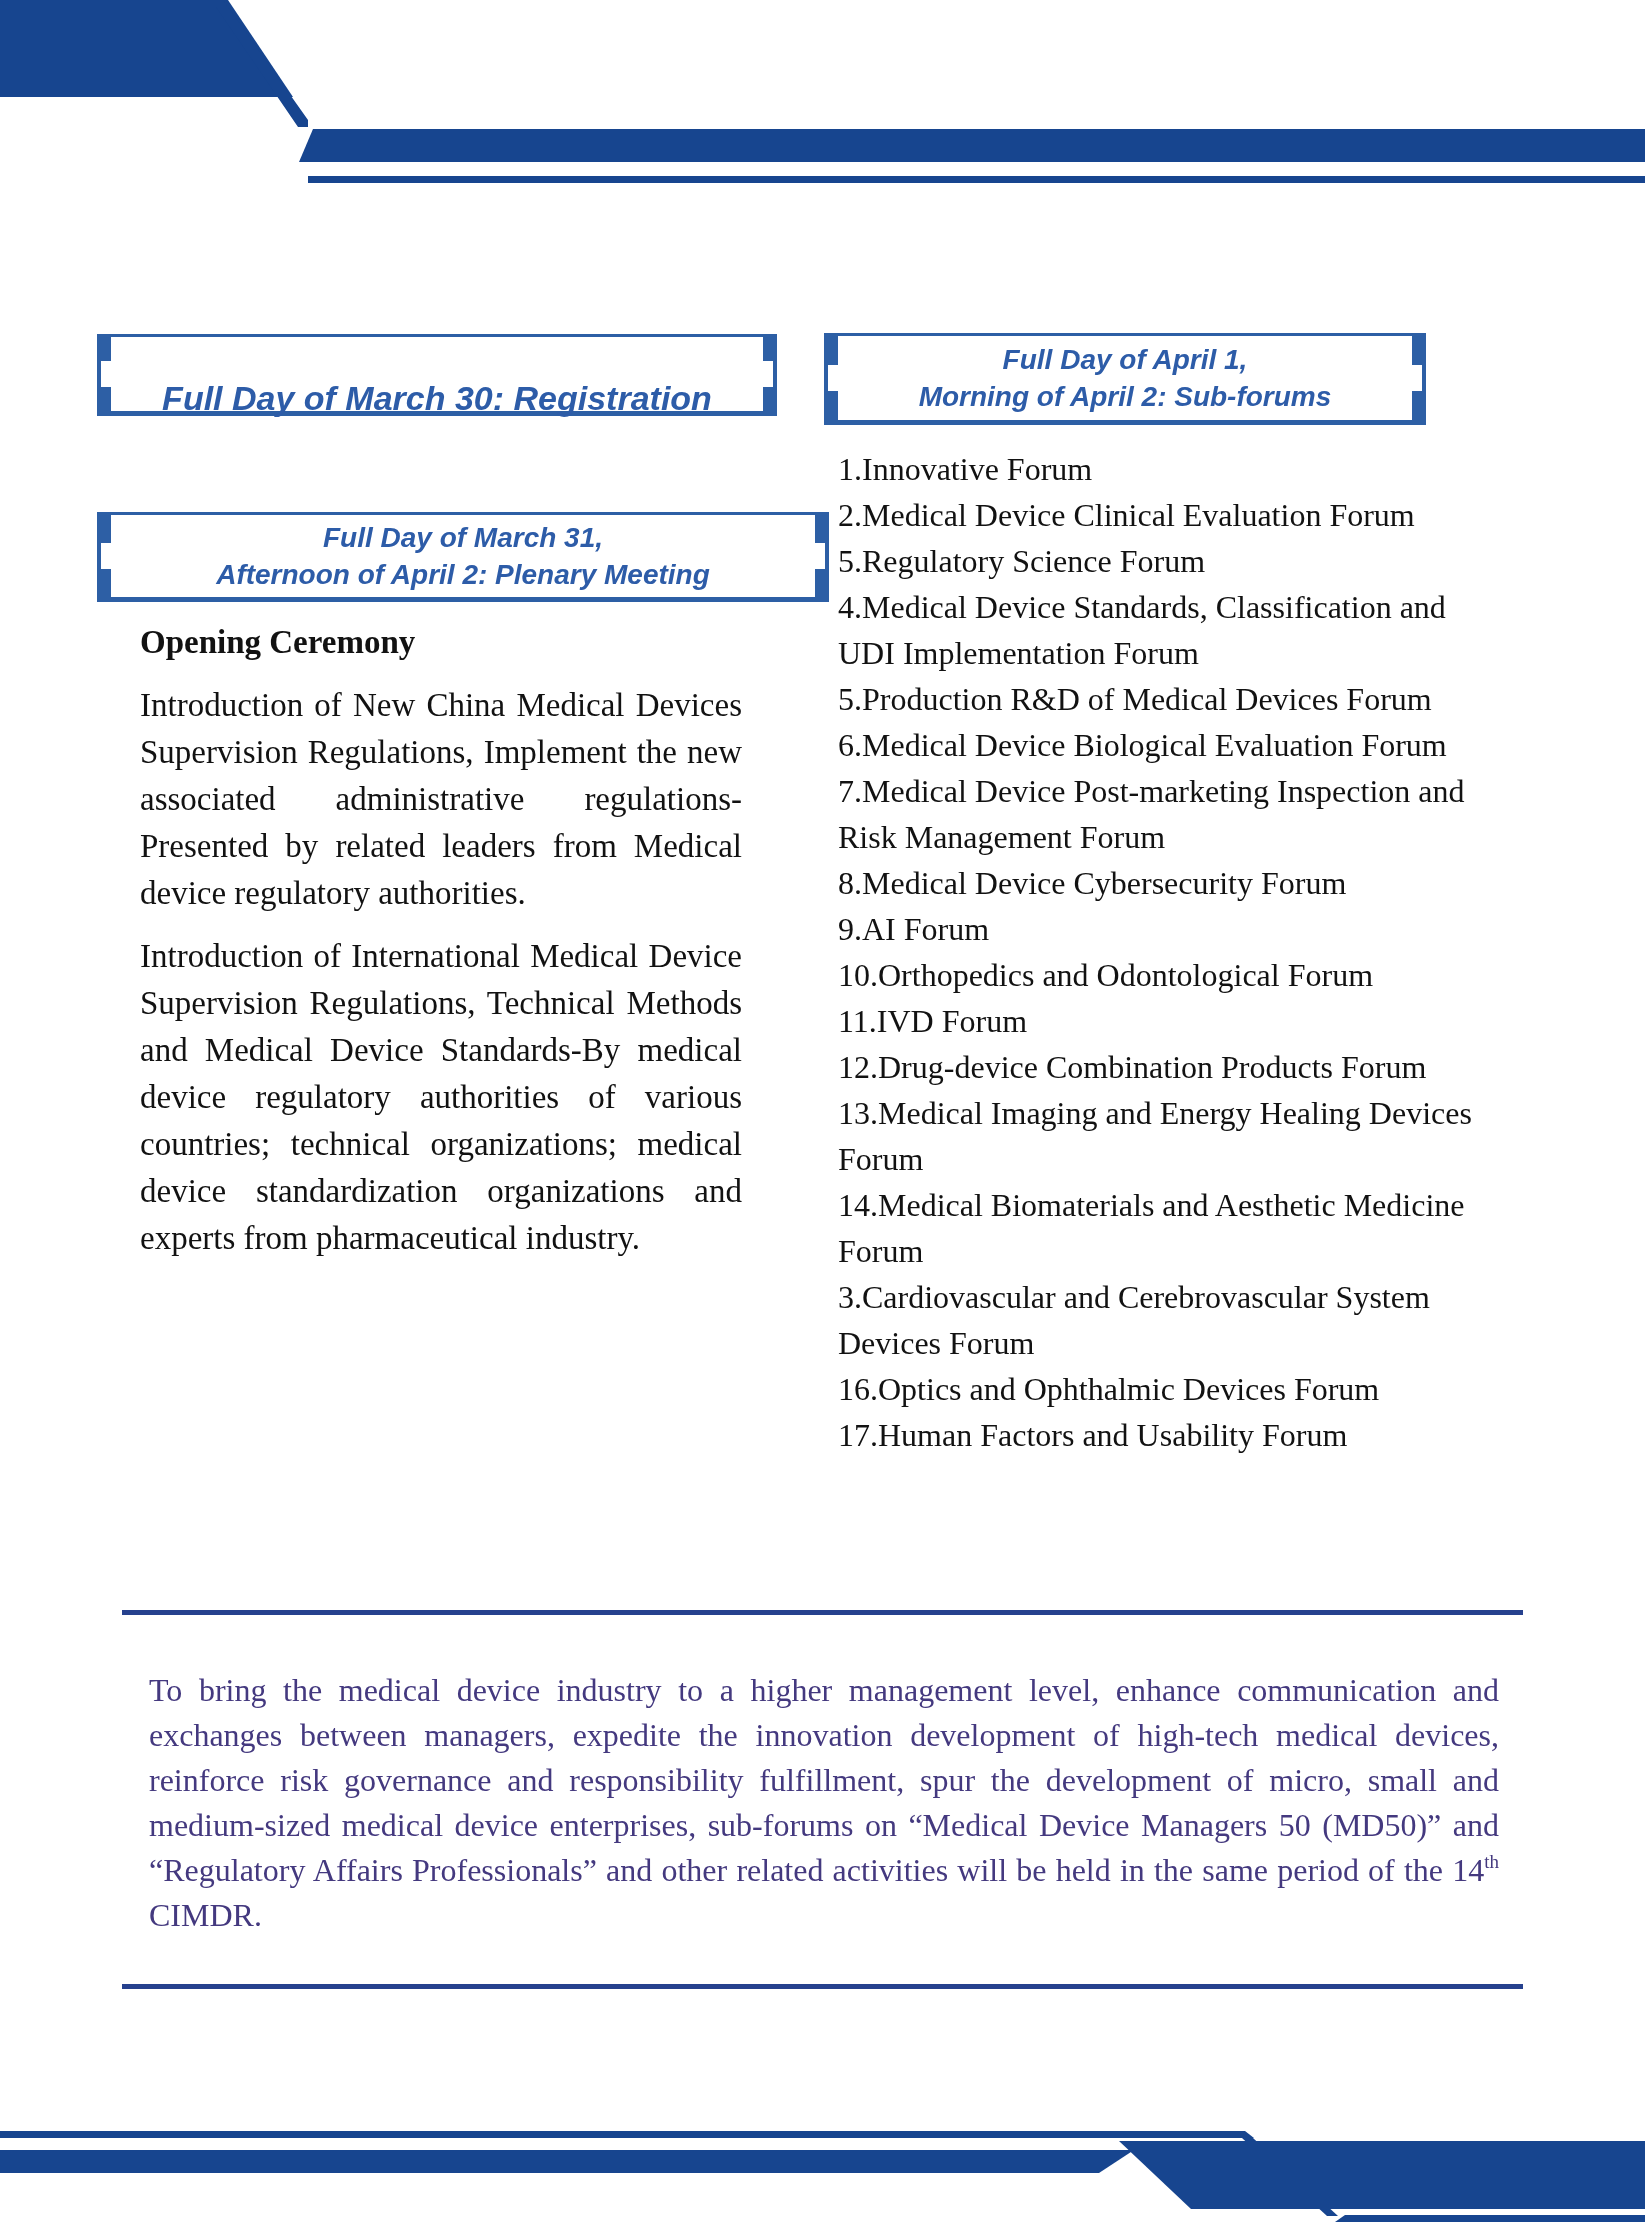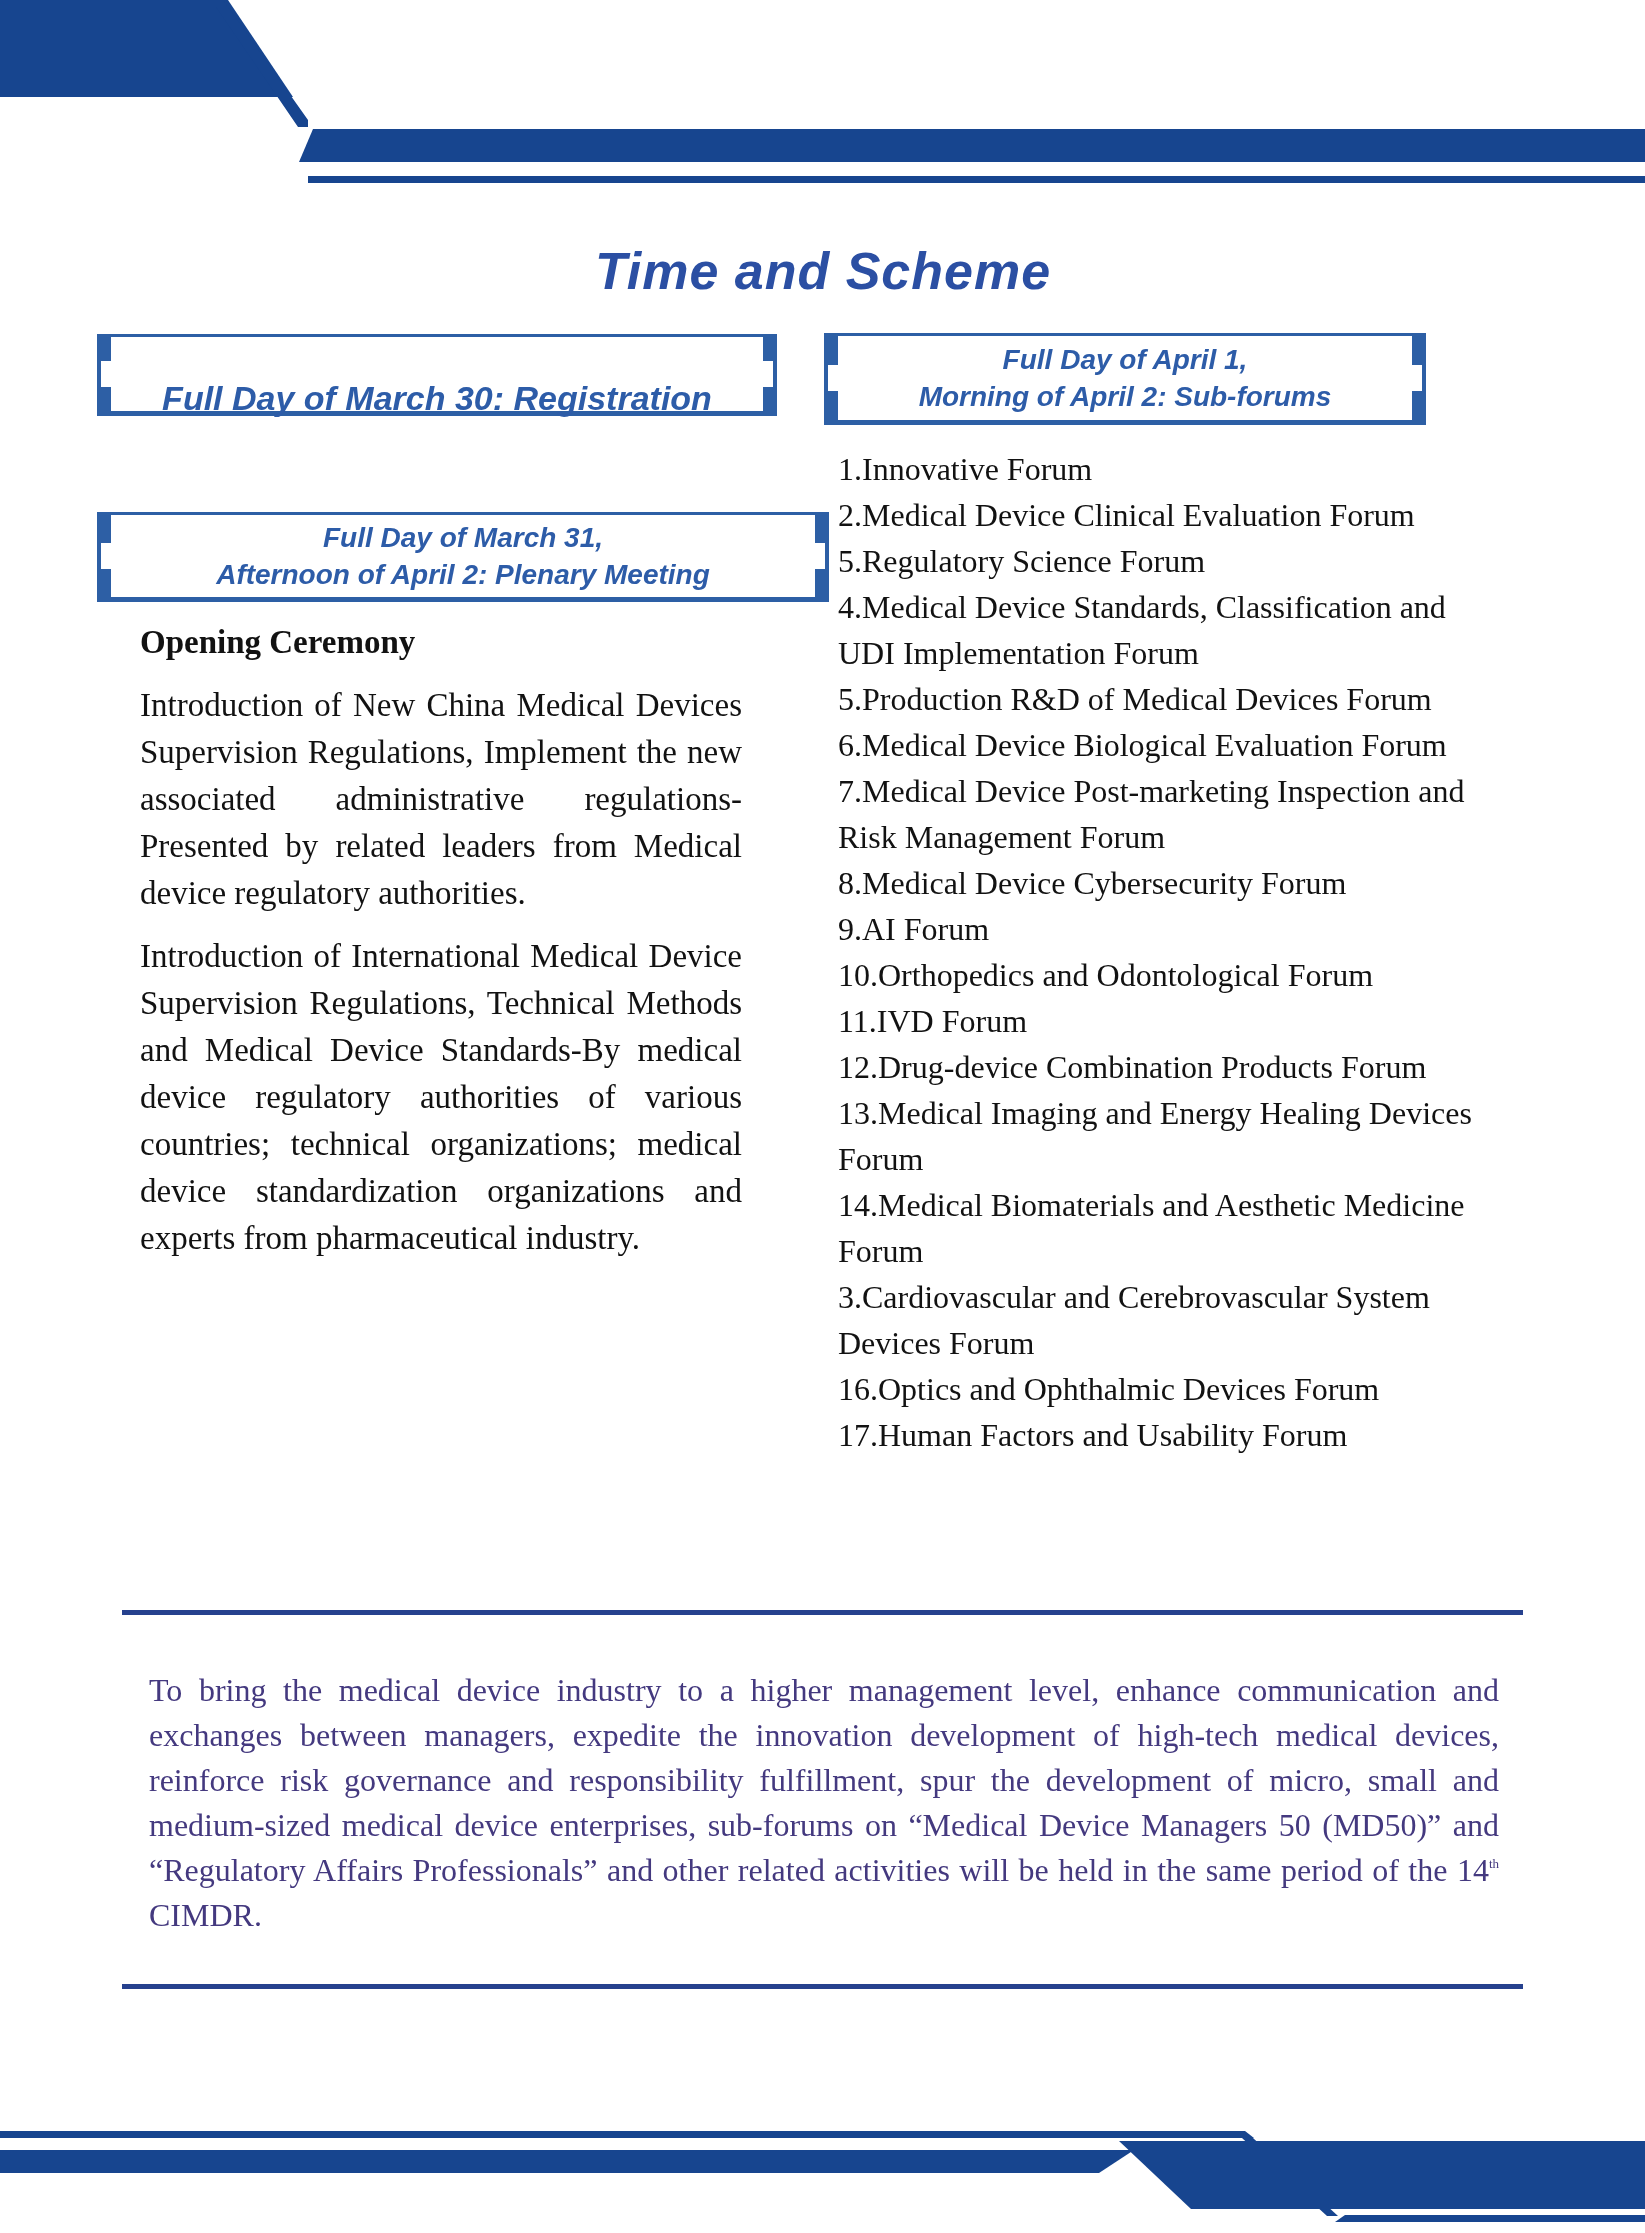--- a/index.html
+++ b/index.html
@@ -85,33 +85,32 @@
   
   .rule { position:absolute; left:122px; width:1401px; height:5px; background:#26418E; }
   #rule-top { top:1610px; }
   #rule-bottom { top:1984px; }
 
   .footer-note {
     position:absolute; left:149px; top:1668px; width:1350px;
     font-size:32px; line-height:45px;
     color:#44397F; text-align:justify;
   }
-  .footer-note sup { font-size:13px; line-height:0; vertical-align:13px; }
+  .footer-note sup { font-size:19px; line-height:0; vertical-align:13px; }
 </style>
 </head>
 <body>
 
 <div class="page">
 
   <div class="shape hdr-para"></div>
   <div class="shape hdr-outline"></div>
   <div class="shape hdr-bar"></div>
   <div class="shape hdr-line2"></div>
 
-  <div class="doc-title">Time and Scheme</div>
 
   <div class="fancy-box box-single" id="box-registration">
     <i class="notch nl"></i>
     <i class="notch nr"></i>
     <div class="box-text">Full Day of March 30: Registration</div>
   </div>
 
   <div class="fancy-box box-double" id="box-subforums">
     <i class="notch nl"></i>
     <i class="notch nr"></i>

